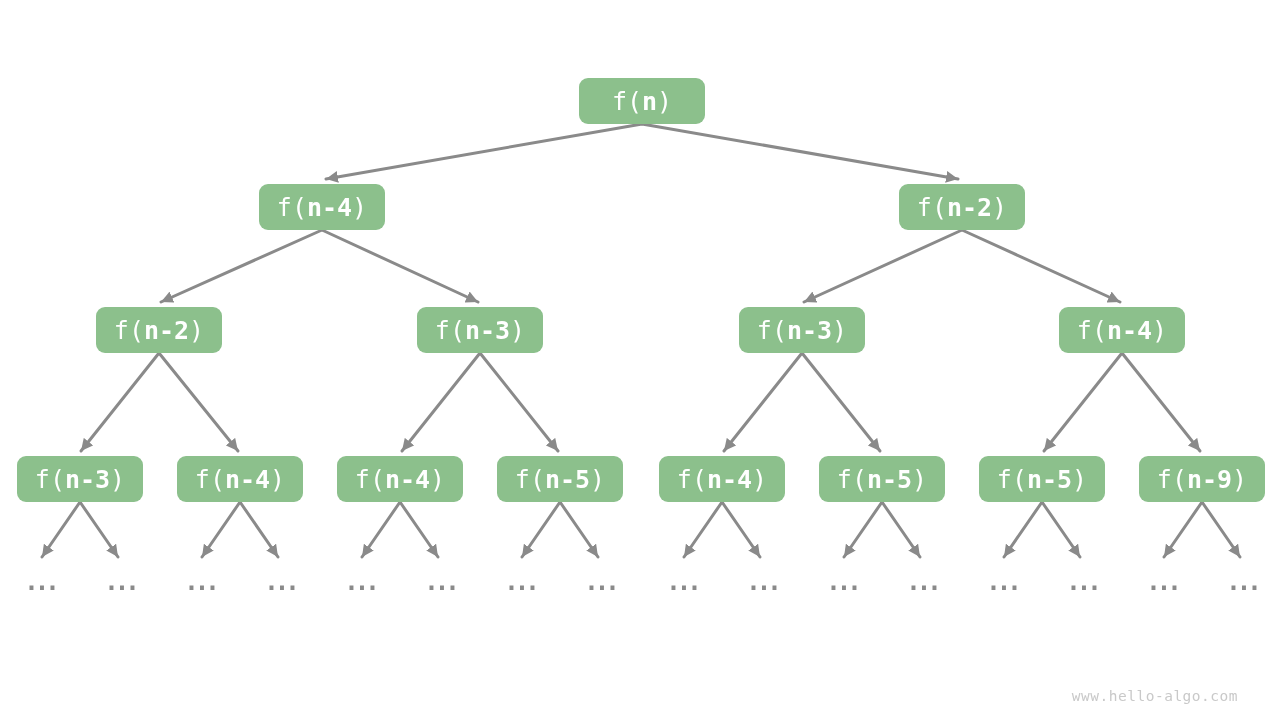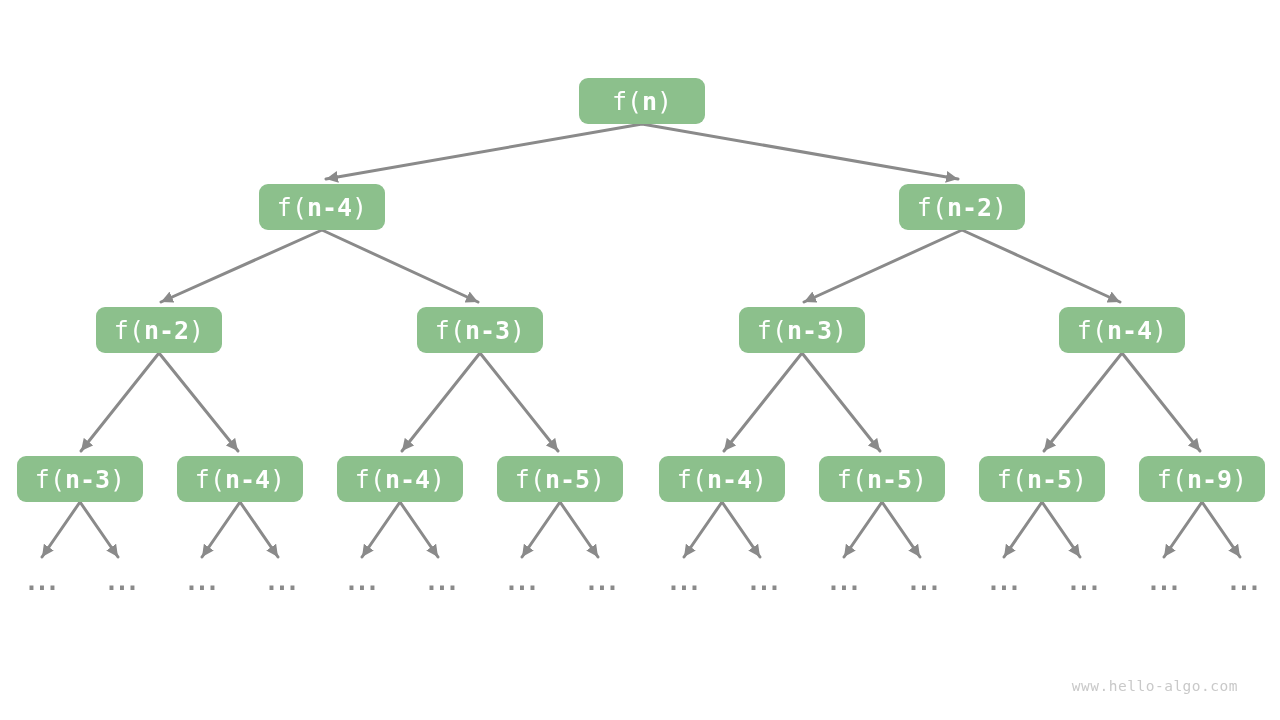--- a/index.html
+++ b/index.html
@@ -24,21 +24,21 @@
     display:flex;align-items:center;justify-content:center;
     font-size:25px;font-weight:400;white-space:pre;
   }
   .node b{font-weight:bold;}
   .leaf{
     position:absolute;transform:translateX(-50%);
     color:var(--arrow);font-size:24px;font-weight:bold;
     letter-spacing:-4px;line-height:1;
   }
   .watermark{
-    position:absolute;right:42px;bottom:26px;
+    position:absolute;right:42px;bottom:16px;
     color:var(--watermark);font-size:14.5px;letter-spacing:0.5px;
   }
 </style>
 </head>
 <body>
 
 <div class="stage">
 
   <svg class="edges" viewBox="0 0 1280 720">
     <defs>

